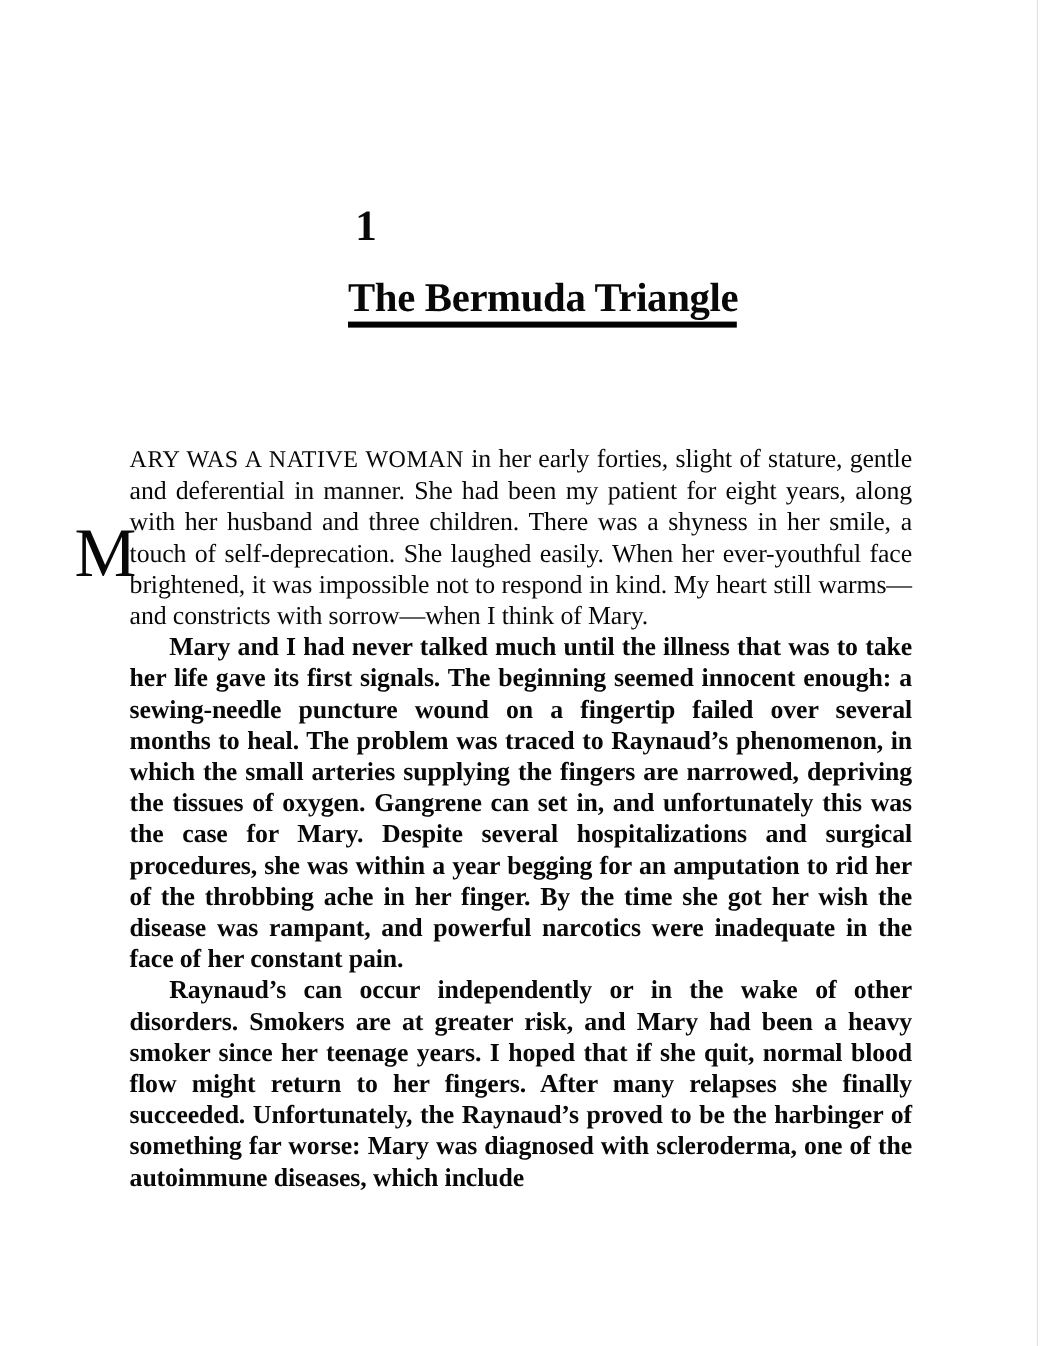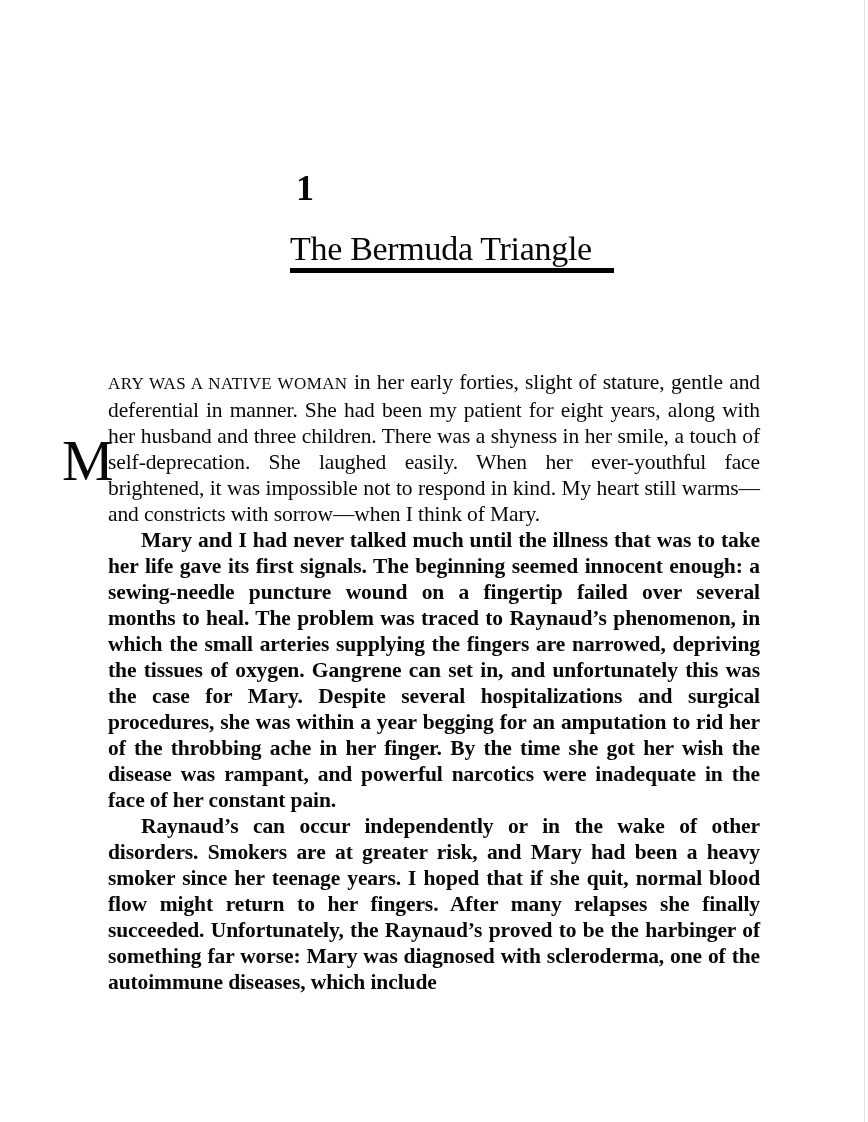--- a/index.html
+++ b/index.html
@@ -27,21 +27,21 @@
     width: 326px;
   }
   .chapter-number {
     font-size: 36px;
     font-weight: 700;
     line-height: 1;
     margin: 0 0 26px 6px;
   }
   .chapter-title {
     font-size: 34px;
-    font-weight: 400;
+    font-weight: 700;
     line-height: 1;
     margin: 0 0 2px 0;
     white-space: nowrap;
     letter-spacing: -0.3px;
   }
   .title-rule {
     width: 324px;
     height: 5px;
     background: #000000;
   }
@@ -63,21 +63,21 @@
   .dropcap {
     position: absolute;
     left: -46px;
     top: 63px;
     font-size: 58px;
     line-height: 1;
     font-weight: 400;
   }
   .lead-smallcaps {
     text-transform: uppercase;
-    font-size: 17px;
+    font-size: 20px;
     letter-spacing: 0.4px;
   }
   .indent-para { text-indent: 33px; font-weight: bold; }
 </style>
 </head>
 <body>
 
 <div class="page">
 
   <div class="chapter-head">

